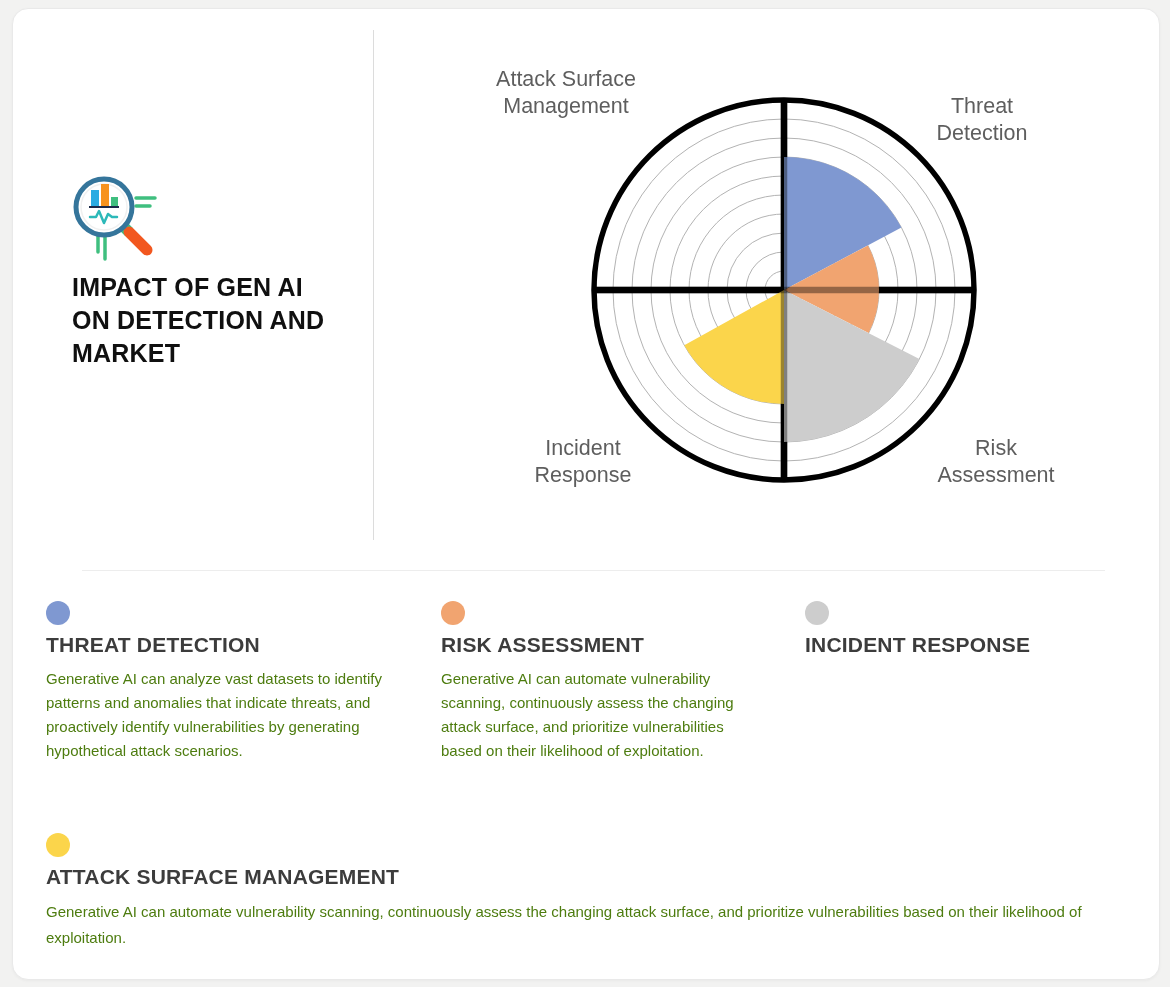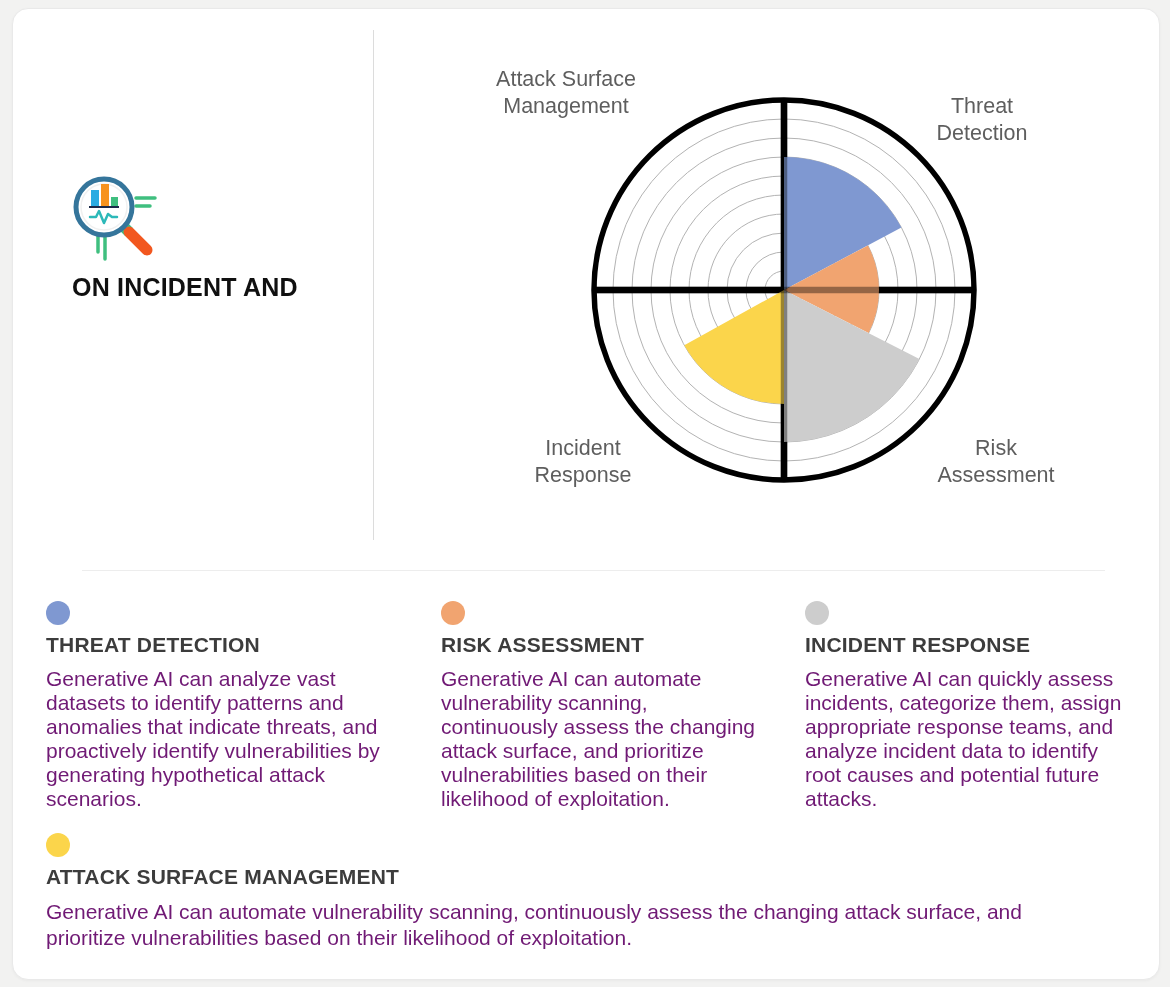--- a/index.html
+++ b/index.html
@@ -17,21 +17,21 @@
   .axis-label{position:absolute;color:#5e5e5e;font-size:21.5px;line-height:27px;text-align:center;}
   .lbl-asm{left:496px;top:66px;width:140px;}
   .lbl-td{left:917px;top:93px;width:130px;}
   .lbl-ir{left:518px;top:435px;width:130px;}
   .lbl-ra{left:926px;top:435px;width:140px;}
 
   .legend-col{position:absolute;}
   .dot{width:24px;height:24px;border-radius:50%;background:#ccc;}
   .legend-heading{margin:7px 0 0 0;color:#3c3c3c;font-size:21px;font-weight:bold;
                   letter-spacing:0.2px;line-height:25px;}
-  .legend-body{margin:10px 0 0 0;color:#701a75;font-size:21px;line-height:24px;}
+  .legend-body{margin:10px 0 0 0;color:#4d7c0f;font-size:15px;line-height:24px;}
   .col1{left:46px;top:601px;width:345px;}
   .col2{left:441px;top:601px;width:315px;}
   .col3{left:805px;top:601px;width:330px;}
   .col4{left:46px;top:833px;width:1050px;}
   .col4 .legend-body{line-height:26px;}
 </style>
 </head>
 <body>
 
 <div id="stage">
@@ -58,21 +58,23 @@
     <g>
       <rect x="91" y="190" width="8" height="16" fill="#29abe2"></rect>
       <rect x="101" y="184" width="8" height="22" fill="#f7931e"></rect>
       <rect x="111" y="197" width="7" height="9" fill="#3fbf7f"></rect>
       <line x1="89" y1="207" x2="119" y2="207" stroke="#1b2a4a" stroke-width="2"></line>
       <polyline points="90,217 96,217 99,211 104,223 108,214 112,217 117,217" fill="none" stroke="#2cb9b9" stroke-width="2.5" stroke-linejoin="round" stroke-linecap="round"></polyline>
     </g>
   </svg>
 
   <div class="title">
-    <span>ON INCIDENT AND</span>
+    <span>IMPACT OF GEN AI</span>
+    <span>ON DETECTION AND</span>
+    <span>MARKET</span>
   </div>
 
   <svg style="position:absolute;left:582px;top:88px;" width="404" height="404" viewBox="0 0 404 404">
     <g>
         <circle cx="202" cy="202" r="19.0" fill="none" stroke="#b3b3b3" stroke-width="1"></circle>
         <circle cx="202" cy="202" r="38.0" fill="none" stroke="#b3b3b3" stroke-width="1"></circle>
         <circle cx="202" cy="202" r="57.0" fill="none" stroke="#b3b3b3" stroke-width="1"></circle>
         <circle cx="202" cy="202" r="76.0" fill="none" stroke="#b3b3b3" stroke-width="1"></circle>
         <circle cx="202" cy="202" r="95.0" fill="none" stroke="#b3b3b3" stroke-width="1"></circle>
         <circle cx="202" cy="202" r="114.0" fill="none" stroke="#b3b3b3" stroke-width="1"></circle>
@@ -110,21 +112,20 @@
 
   <div class="legend-col col2">
     <div class="dot" style="background: rgb(241, 164, 112);"></div>
     <h3 class="legend-heading">RISK ASSESSMENT</h3>
     <p class="legend-body">Generative AI can automate vulnerability scanning, continuously assess the changing attack surface, and prioritize vulnerabilities based on their likelihood of exploitation.</p>
   </div>
 
   <div class="legend-col col3">
     <div class="dot" style="background: rgb(205, 205, 205);"></div>
     <h3 class="legend-heading">INCIDENT RESPONSE</h3>
-    <p class="legend-body">Generative AI can quickly assess incidents, categorize them, assign appropriate response teams, and analyze incident data to identify root causes and potential future attacks.</p>
   </div>
 
   <div class="legend-col col4">
     <div class="dot" style="background: rgb(251, 213, 75);"></div>
     <h3 class="legend-heading">ATTACK SURFACE MANAGEMENT</h3>
     <p class="legend-body">Generative AI can automate vulnerability scanning, continuously assess the changing attack surface, and prioritize vulnerabilities based on their likelihood of exploitation.</p>
   </div>
 </div>
 
 </body></html>

